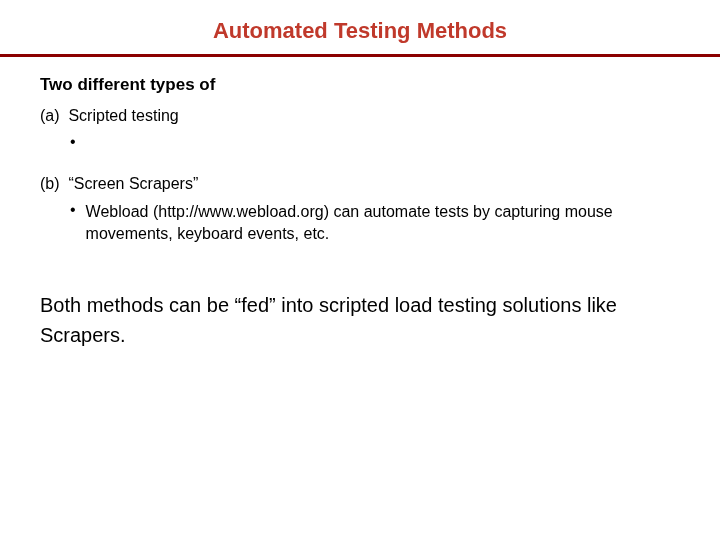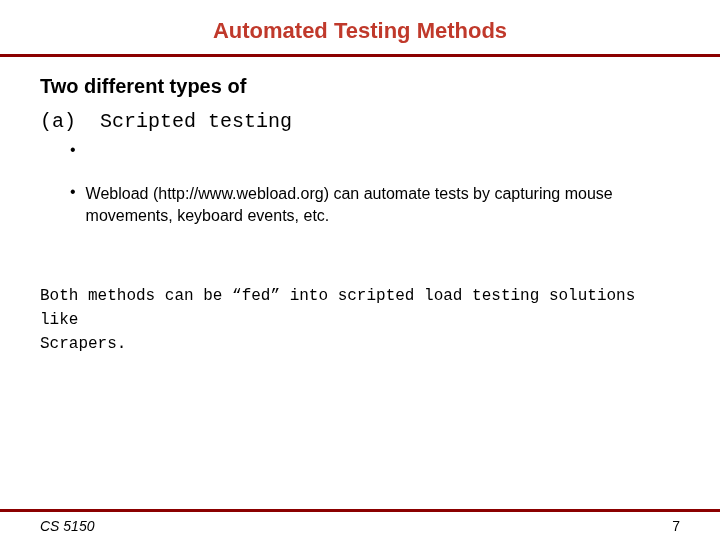--- a/index.html
+++ b/index.html
@@ -43,30 +43,30 @@
       background: #8b0000;
       margin: 0 0 8px 0;
     }
 
     .content-area {
       flex: 1;
       padding: 10px 40px 10px 40px;
     }
 
     .section-heading {
-      font-size: 20px;
+      font-size: 17px;
       font-weight: bold;
       margin-bottom: 12px;
       font-family: Arial, sans-serif;
     }
 
     .list-item {
-      font-size: 20px;
+      font-size: 16px;
       margin-bottom: 8px;
-      font-family: Liberation Mono, monospace;
+      font-family: Liberation Sans, sans-serif;
     }
 
     .bullet-item {
       display: flex;
       align-items: flex-start;
       margin-left: 30px;
       margin-bottom: 8px;
       font-size: 16px;
       font-family: Arial, sans-serif;
     }
@@ -79,24 +79,24 @@
 
     .bullet-text {
       line-height: 1.4;
     }
 
     .spacer {
       height: 16px;
     }
 
     .both-methods {
-      font-size: 16px;
-      font-family: Liberation Mono, monospace;
+      font-size: 20px;
+      font-family: Liberation Sans, sans-serif;
       line-height: 1.5;
-      margin-top: 16px;
+      margin-top: 4px;
       margin-bottom: 10px;
     }
 
     .bottom-section {
       border-top: 3px solid #8b0000;
       padding: 6px 40px;
       display: flex;
       justify-content: space-between;
       align-items: center;
     }
@@ -132,34 +132,33 @@
     <div class="list-item">
       <span>(a)&nbsp; Scripted testing</span>
     </div>
 
     <div class="bullet-item">
       <span class="bullet">•</span>
     </div>
 
     <div class="spacer"></div>
 
+    <div class="list-item">
+      <span>(b)&nbsp; “Screen Scrapers”</span>
+    </div>
 
     <div class="bullet-item">
       <span class="bullet">•</span>
       <span class="bullet-text">Webload (http://www.webload.org) can automate tests by capturing mouse movements, keyboard events, etc.</span>
     </div>
 
     <div class="spacer"></div>
     <div class="spacer"></div>
 
     <div class="both-methods">
       <span>Both methods can be “fed” into scripted load testing solutions like</span><br>
       <span>    Scrapers.</span>
     </div>
 
   </div>
 
-  <div class="bottom-section">
-    <div class="footer-left">CS 5150</div>
-    <div class="footer-right">7</div>
-  </div>
 
 </div>
 
 </body></html>

